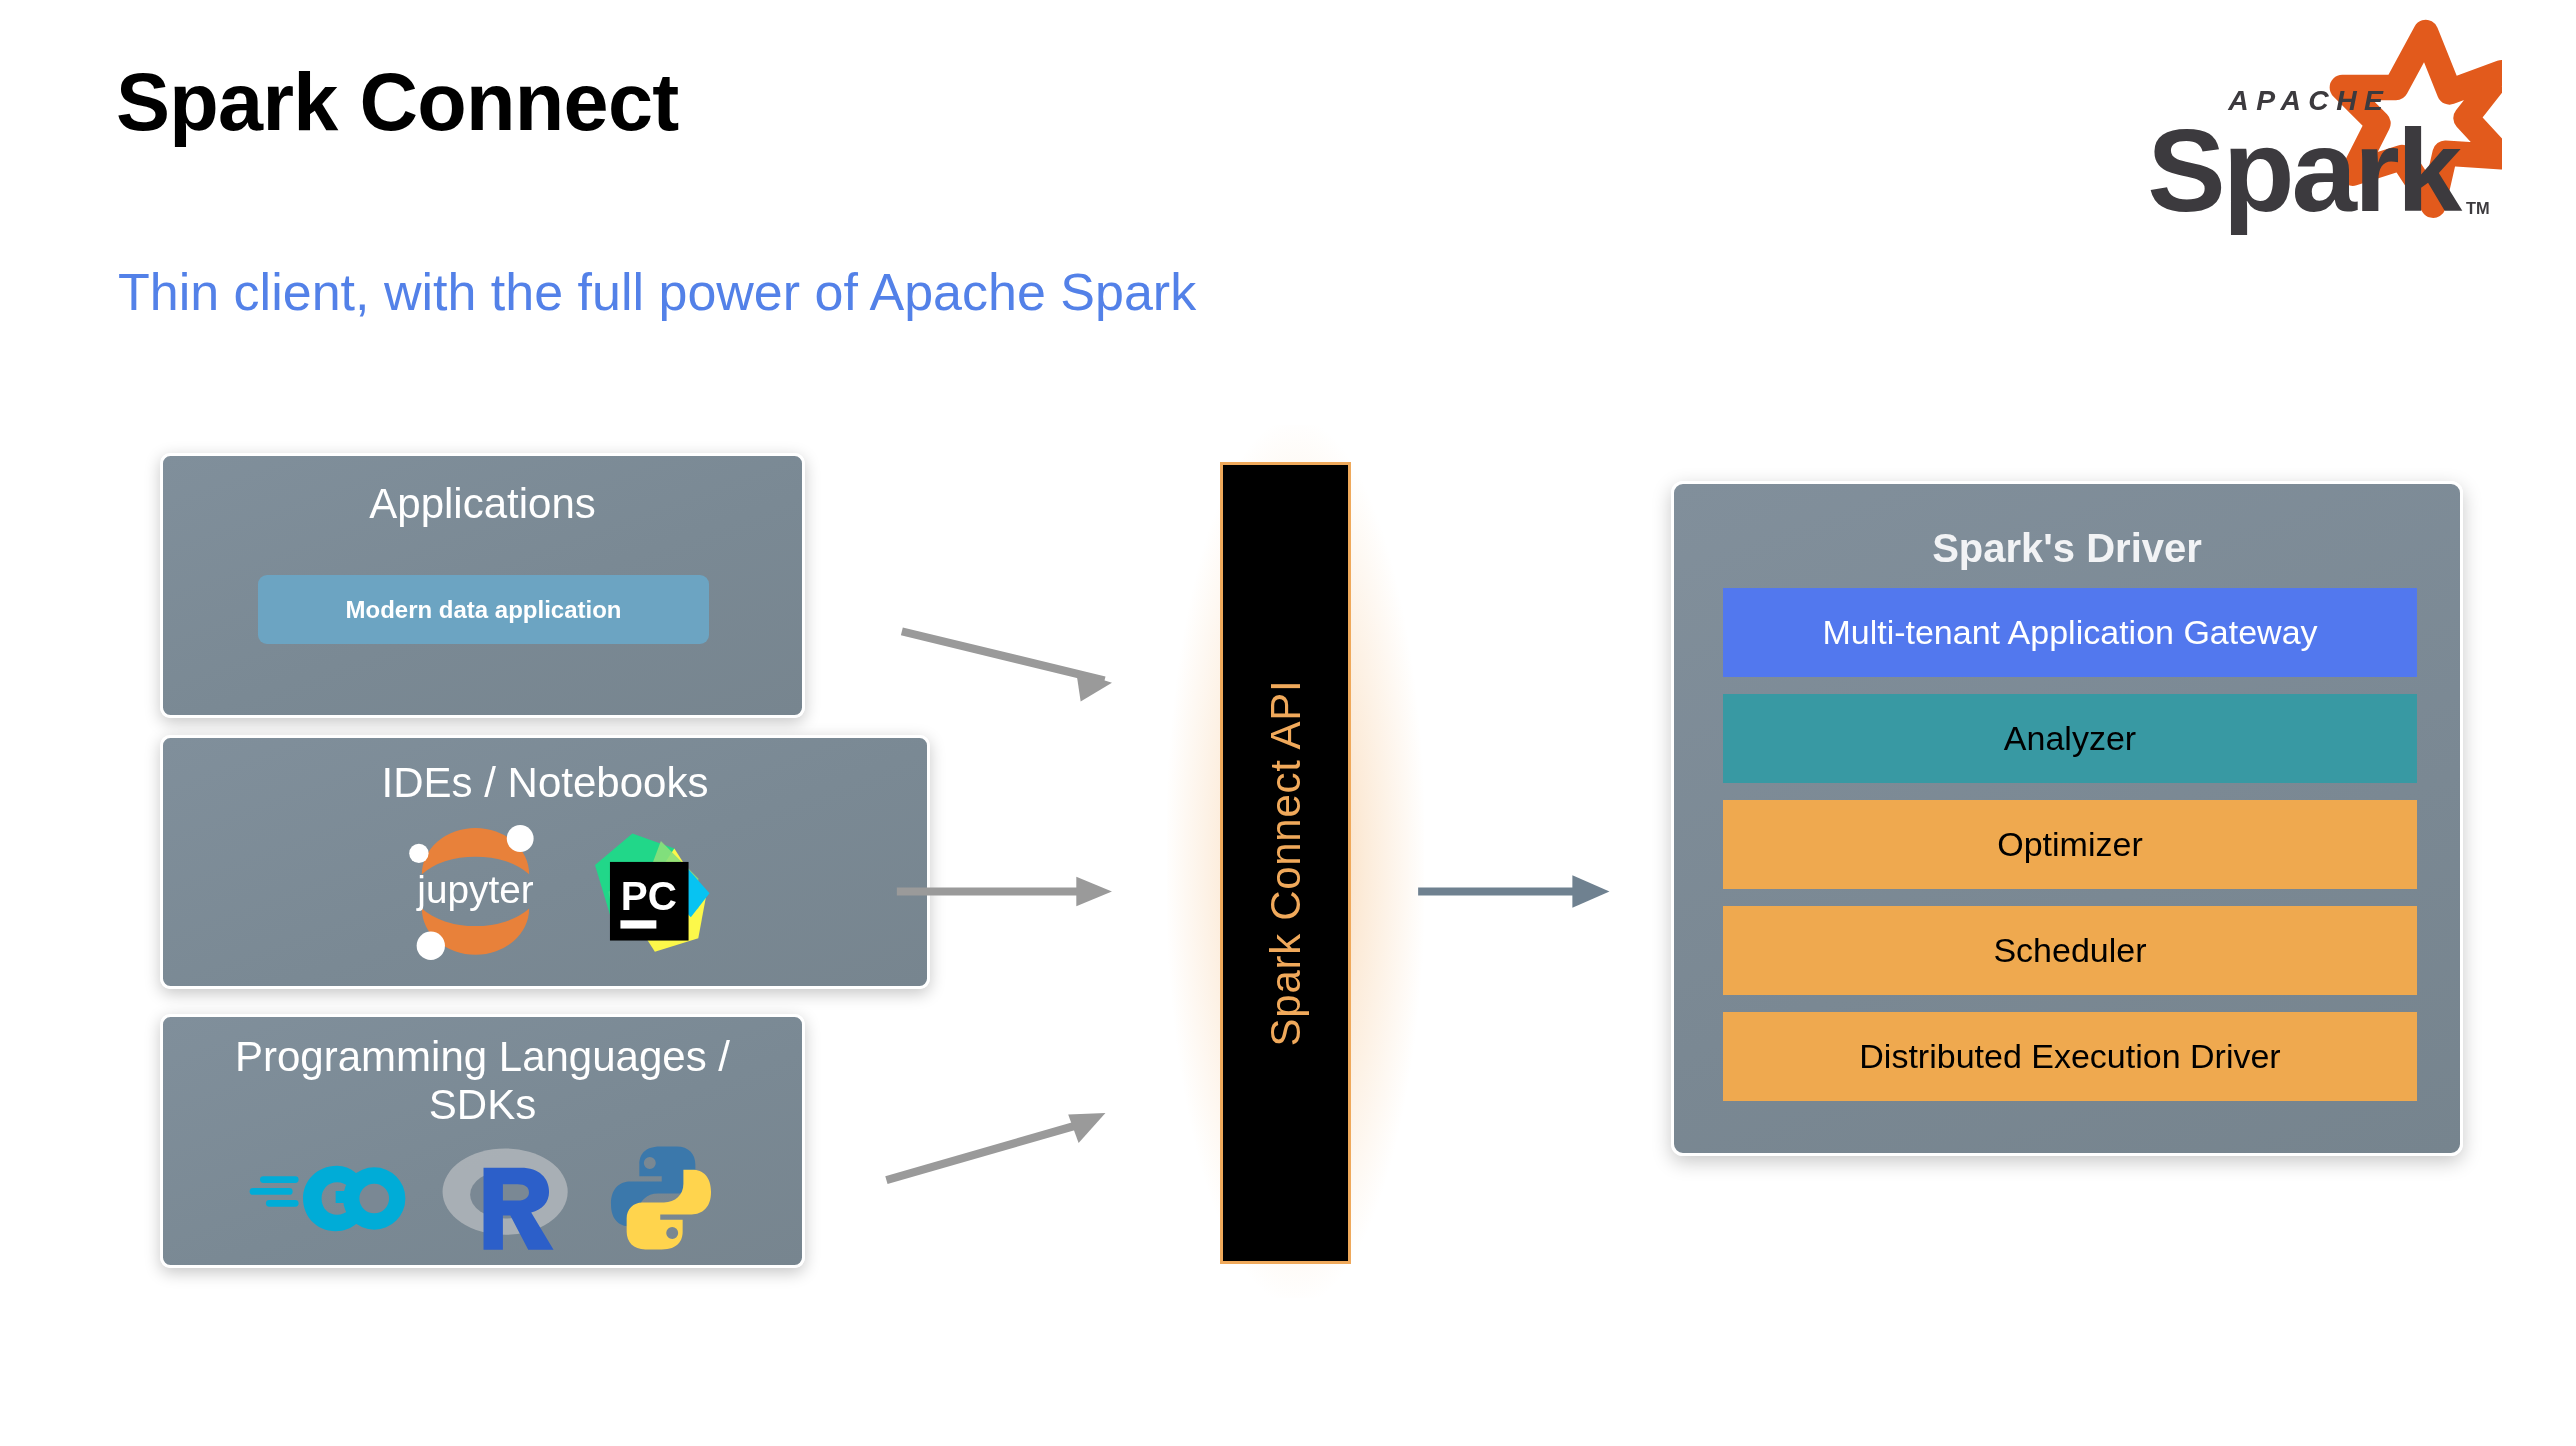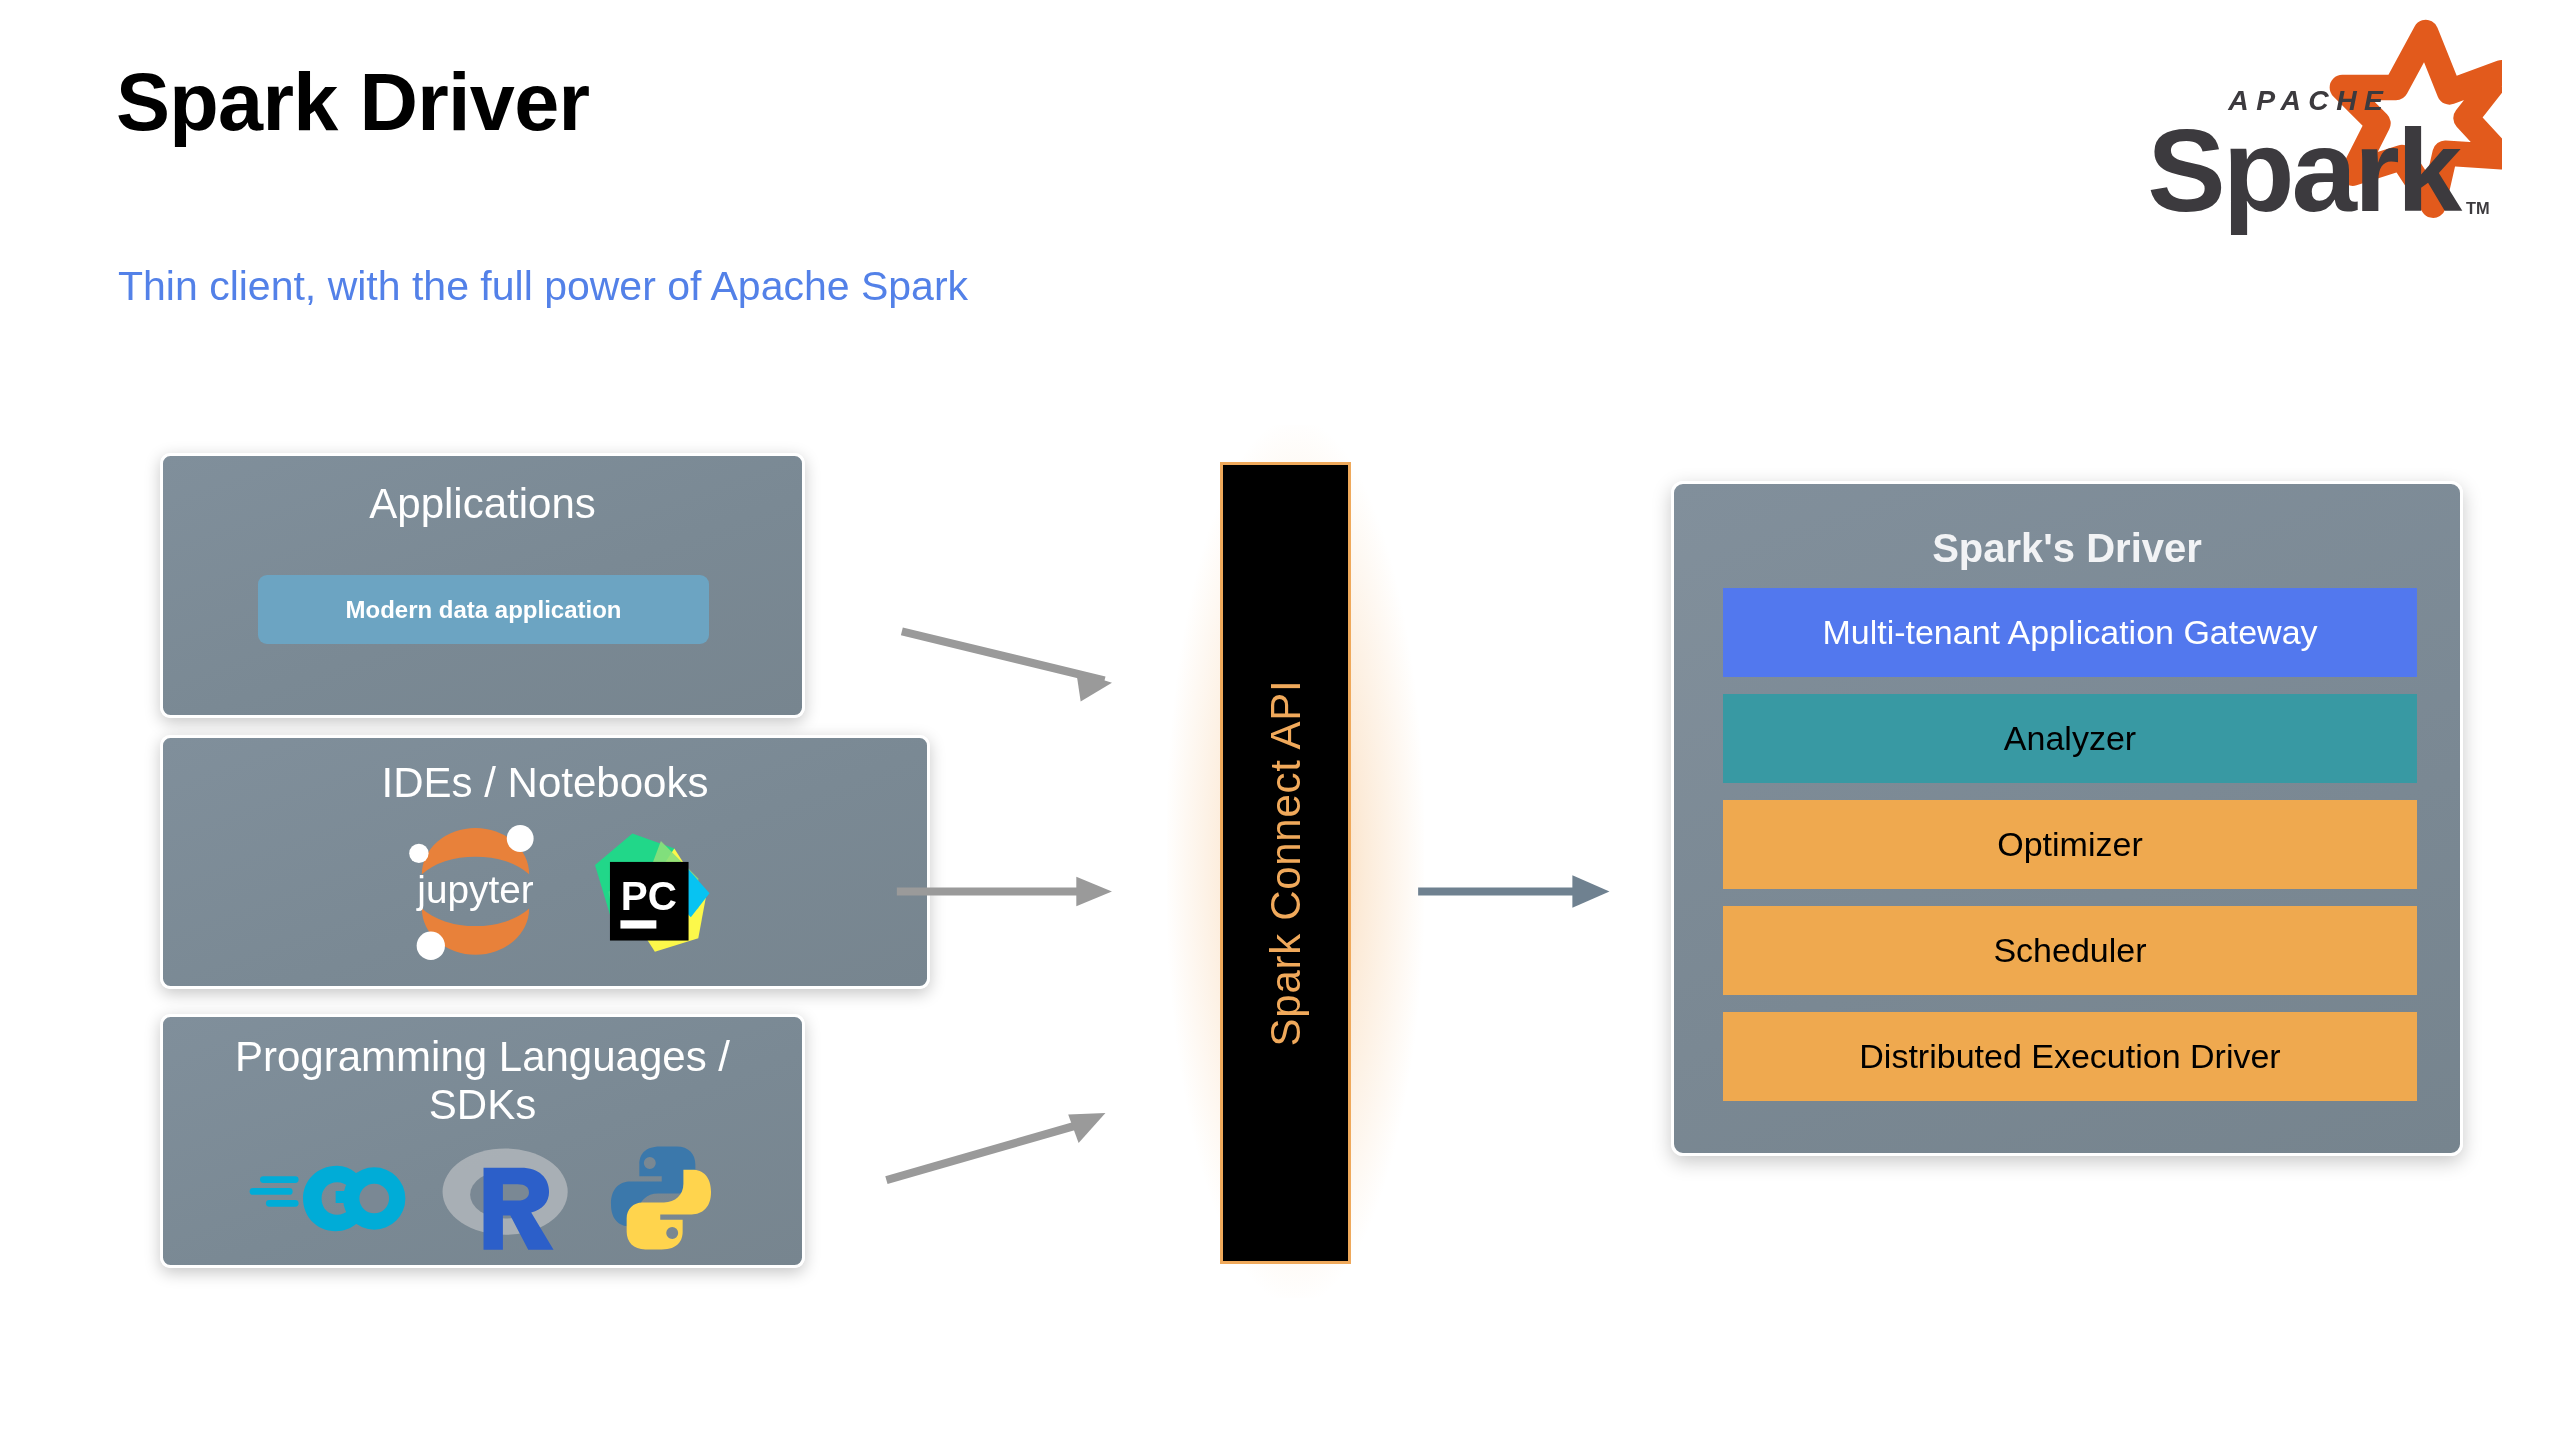--- a/index.html
+++ b/index.html
@@ -12,21 +12,21 @@
   #slide { position: relative; width: 2576px; height: 1447px; background: #fff; }
 
   
   #title {
     position: absolute; left: 116px; top: 58px;
     font-size: 81px; font-weight: 700; color: #000;
     letter-spacing: -0.7px; line-height: 1.1;
   }
   #subtitle {
     position: absolute; left: 118px; top: 263px;
-    font-size: 41px; font-weight: 400; color: #5381E8;
+    font-size: 52px; font-weight: 400; color: #5381E8;
     letter-spacing: 0px; line-height: 1.15;
   }
 
   
   #spark-logo { position: absolute; left: 2129px; top: 18.6px; width: 373px; height: 216px; }
   #spark-logo svg { width: 100%; height: 100%; }
 
   
   .card {
     position: absolute;
@@ -104,21 +104,21 @@
   .arrow-svg { position: absolute; overflow: visible; }
 
   
   .logo-svg { display: block; }
 </style>
 </head>
 <body>
 
 <div id="slide">
 
-  <div id="title">Spark Driver</div>
+  <div id="title">Spark Connect</div>
   <div id="subtitle">Thin client, with the full power of Apache Spark</div>
 
   <div id="spark-logo">
     <svg viewBox="0 0 500 290" xmlns="http://www.w3.org/2000/svg">
 
       <g fill="none" stroke="#E25A1C" stroke-width="34" stroke-linejoin="round">
         <path d="M398 18 L430 98 L500 72 L452 133 L500 185 L424 180 L408 250 L366 186 L300 207 L334 140 L286 92 L358 92 Z"></path>
       </g>
 
       <text x="133" y="122" font-family="'Liberation Sans',sans-serif" font-size="38" font-weight="700" font-style="italic" letter-spacing="10" fill="#3C3A3E">APACHE</text>

